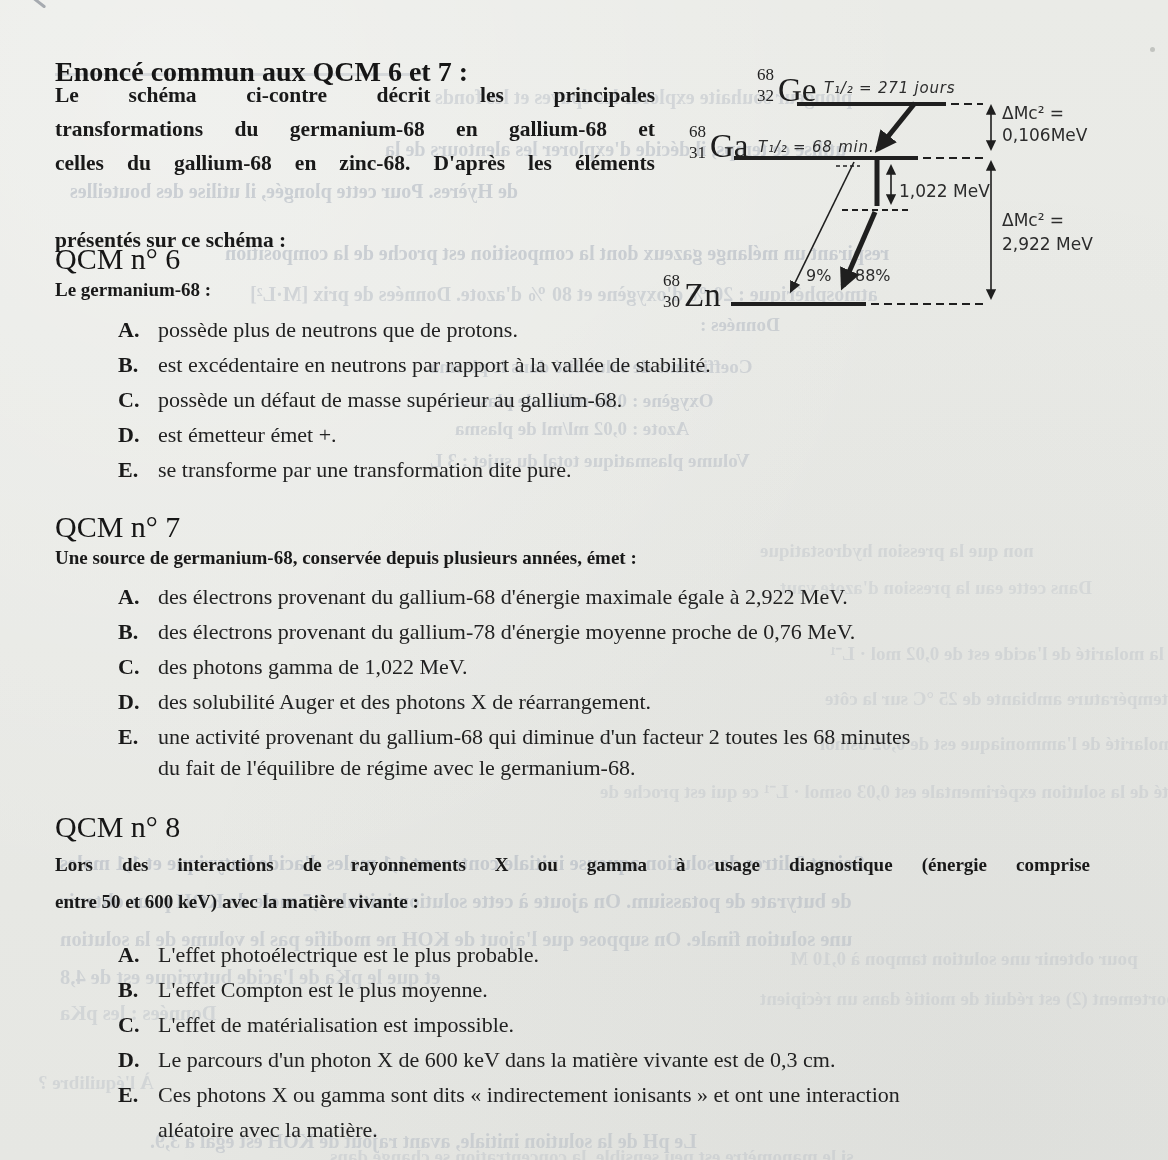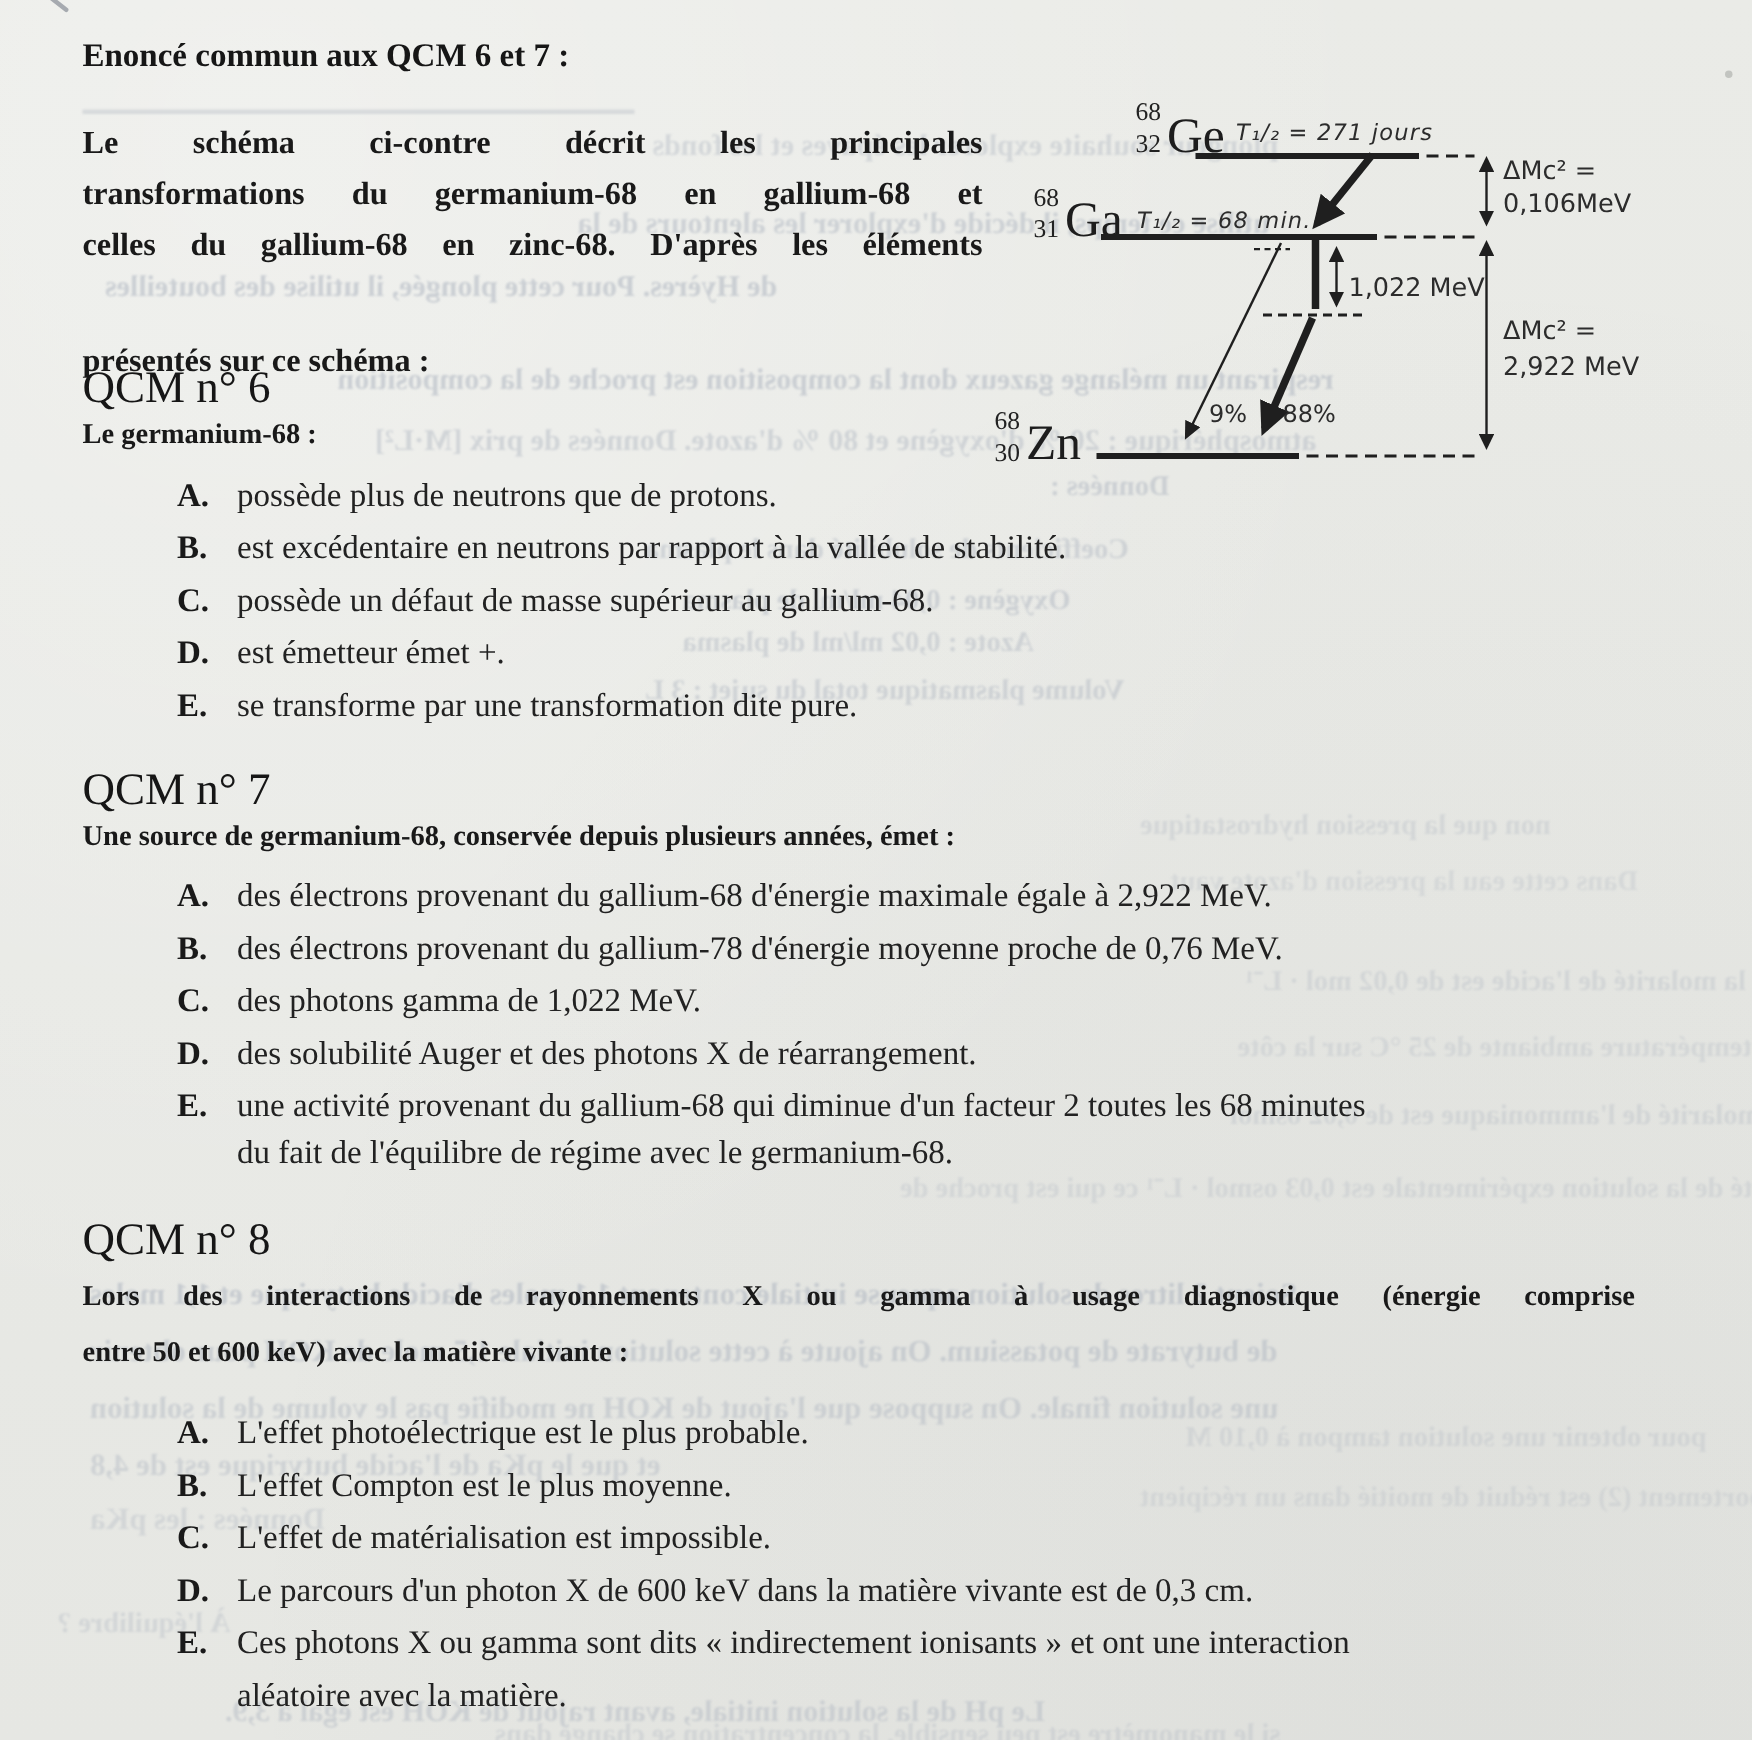--- a/index.html
+++ b/index.html
@@ -17,21 +17,21 @@
   .bleed{
     position:absolute;white-space:nowrap;font-weight:bold;
     color:#aeb5c0;transform:scaleX(-1);filter:blur(0.6px);
     font-family:"Liberation Serif", serif;pointer-events:none;
   }
   .ghost-rule{position:absolute;left:55px;top:73px;width:368px;height:3px;background:#c3c8ce;opacity:.55;filter:blur(.7px);}
   .pencil-mark{position:absolute;left:31px;top:1px;width:16px;height:3px;background:#8d939b;opacity:.75;transform:rotate(38deg);border-radius:2px;}
   .speck{position:absolute;left:1150px;top:47px;width:5px;height:5px;border-radius:50%;background:#c2c4c0;}
   
   .abs{position:absolute;}
-  #header{left:55px;top:24px;font-size:22px;font-weight:bold;margin:0;color:#161616;}
+  #header{left:55px;top:56px;font-size:28px;font-weight:bold;margin:0;color:#161616;}
   #intro{left:55px;top:78px;width:600px;font-size:21.5px;font-weight:bold;color:#191919;}
   #intro .jline{line-height:34px;text-align:justify;text-align-last:justify;}
   #intro .jline:last-child{text-align-last:left;margin-top:43px;}
   .qcm-title{font-size:30px;font-weight:normal;margin:0;color:#161616;}
   .stem{font-size:19px;font-weight:bold;margin:0;color:#191919;}
   #qcm6-title{left:55px;top:242px;} #qcm6-stem{left:55px;top:279px;}
   #qcm7-title{left:55px;top:510px;} #qcm7-stem{left:55px;top:547px;}
   #qcm8-title{left:55px;top:810px;text-align:center;}
   #qcm8-stem{left:55px;top:846px;width:1035px;}
   #qcm8-stem .jline{line-height:37px;}

